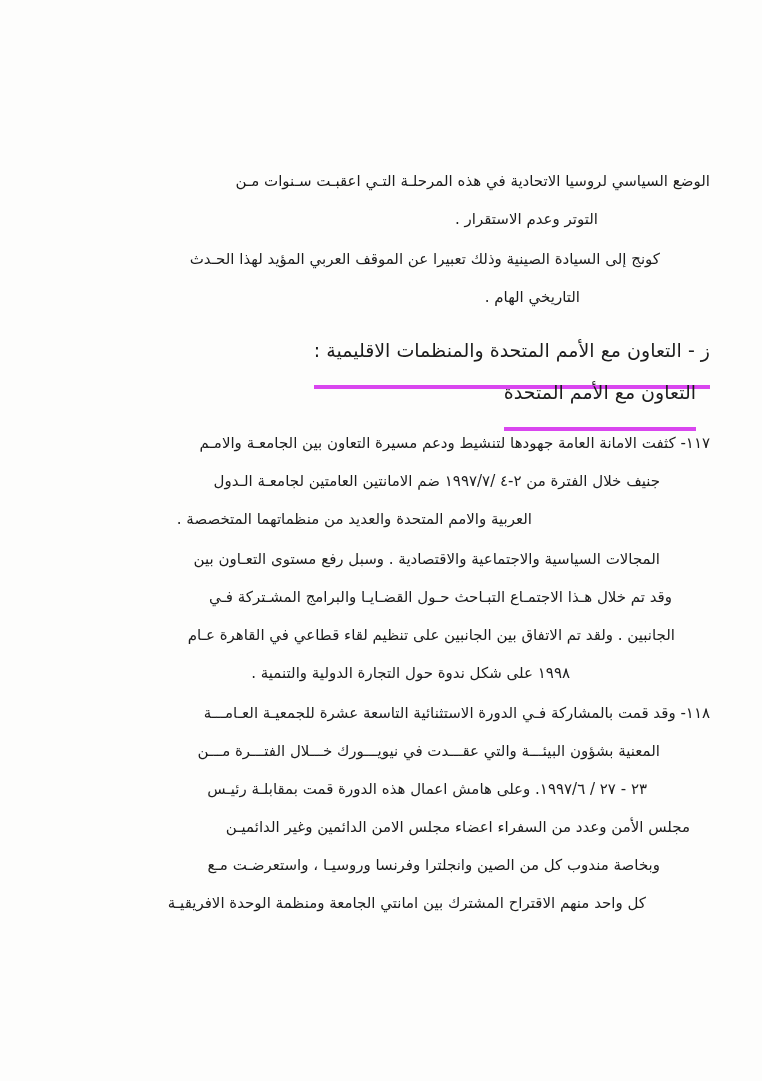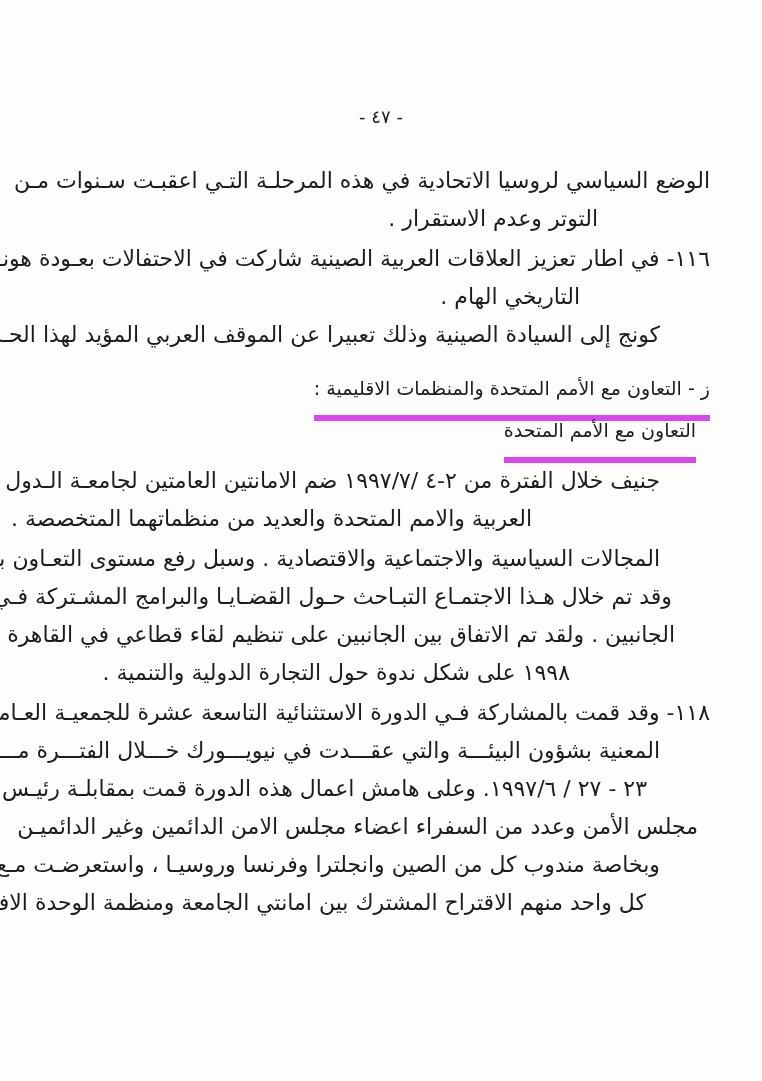--- a/index.html
+++ b/index.html
@@ -32,85 +32,84 @@
     top: 162px;
     right: 52px;
     left: 48px;
     direction: rtl;
   }
   .para { margin: 0 0 2px 0; }
   .line {
     direction: rtl;
     text-align: right;
     white-space: nowrap;
-    font-size: 22px;
+    font-size: 15px;
     line-height: 38px;
     height: 38px;
     overflow: visible;
   }
   .headings {
     margin: 14px 0 10px 0;
   }
   .heading-line {
     direction: rtl;
     text-align: right;
     white-space: nowrap;
     font-size: 19px;
     line-height: 40px;
     height: 42px;
   }
   .underlined {
     display: inline-block;
-    border-bottom: 6px solid #d946ef;
-    padding-bottom: 7px;
+    border-bottom: 4px solid #d946ef;
+    padding-bottom: 15px;
   }
   
   .mr0   { margin-right: 0; }
-  .mr10  { margin-right: 12px; }
+  .mr10  { margin-right: 20px; }
   .mr14  { margin-right: 14px; }
   .mr23  { margin-right: 35px; }
   .mr38  { margin-right: 38px; }
   .mr50  { margin-right: 50px; }
   .mr55  { margin-right: 64px; }
   .mr63  { margin-right: 63px; }
   .mr130 { margin-right: 130px; }
   .mr140 { margin-right: 140px; }
   .mr178 { margin-right: 178px; }
   .mr187 { margin-right: 112px; }
 </style>
 </head>
 <body>
 
 <div class="page">
 
-  <div class="page-number">- ٤٧ -</div>
 
   <div class="textblock">
 
     <div class="para">
       <div class="line mr0">الوضع السياسي لروسيا الاتحادية  في هذه المرحلـة التـي اعقبـت سـنوات مـن</div>
       <div class="line mr187">التوتر وعدم الاستقرار .</div>
     </div>
 
     <div class="para">
-      <div class="line mr0">١١٦- في اطار تعزيز العلاقات العربية الصينية شاركت في الاحتفالات بعـودة هونـج</div>
+      <div class="line mr50">كونج إلى السيادة الصينية وذلك تعبيرا عن الموقف العربي المؤيد  لهذا الحـدث</div>
       <div class="line mr130">التاريخي الهام .</div>
-      <div class="line mr50">كونج إلى السيادة الصينية وذلك تعبيرا عن الموقف العربي المؤيد  لهذا الحـدث</div>
     </div>
 
     <div class="headings">
       <div class="heading-line mr0">
         <span class="underlined">ز - التعاون مع الأمم المتحدة والمنظمات الاقليمية :</span>
       </div>
       <div class="heading-line mr14">
         <span class="underlined">التعاون مع الأمم المتحدة</span>
       </div>
     </div>
 
     <div class="para">
+      <div class="line mr0">١١٧- كثفت الامانة العامة جهودها لتنشيط ودعم مسيرة التعاون بين  الجامعـة والامـم</div>
       <div class="line mr50">جنيف خلال الفترة  من ٢-٤ /١٩٩٧/٧ ضم الامانتين العامتين لجامعـة  الـدول</div>
       <div class="line mr178">العربية والامم المتحدة والعديد من منظماتهما المتخصصة .</div>
     </div>
 
     <div class="para">
       <div class="line mr50">المجالات السياسية والاجتماعية والاقتصادية . وسبل رفع مستوى التعـاون بين</div>
       <div class="line mr38">وقد تم خلال هـذا الاجتمـاع التبـاحث حـول القضـايـا والبرامج المشـتركة فـي</div>
       <div class="line mr23">الجانبين . ولقد تم الاتفاق بين الجانبين على تنظيم لقاء قطاعي في القاهرة  عـام</div>
       <div class="line mr140">١٩٩٨ على شكل ندوة حول التجارة الدولية والتنمية .</div>
     </div>

